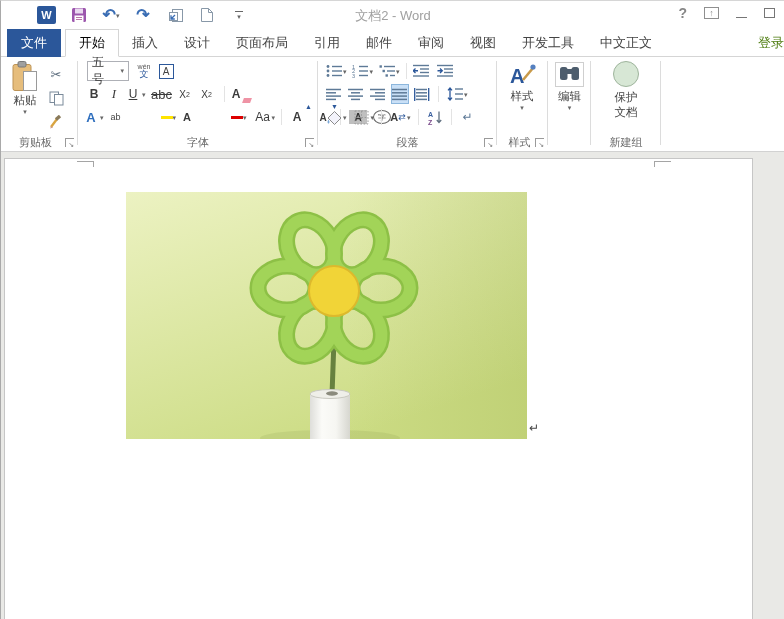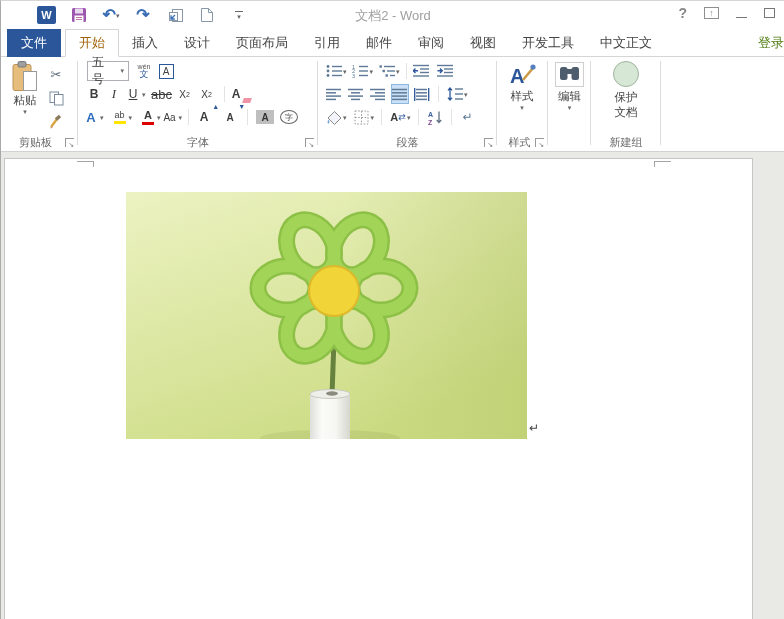--- a/index.html
+++ b/index.html
@@ -26,21 +26,21 @@
   .minbtn { width:11px; height:1px; background:#767676; margin-top:8px; }
   .maxbtn { width:11px; height:10px; border:1px solid #767676; }
 
   
   #tabrow { position:absolute; left:0; top:28px; width:784px; height:28px; background:#fff;
             border-bottom:1px solid #d5d5d5; }
   .filetab { position:absolute; left:6px; top:0; width:54px; height:28px; background:#2b579a; color:#fff;
              font-size:13px; display:flex; align-items:center; justify-content:center; }
   .tabs { position:absolute; left:64px; top:0; height:28px; display:flex; }
   .tab { height:28px; padding:0 13px; font-size:13px; color:#444; display:flex; align-items:center; }
-  .tab.active { color:#a16207; background:#fff; border:1px solid #d5d5d5; border-bottom:1px solid #fff;
+  .tab.active { color:#000000; background:#fff; border:1px solid #d5d5d5; border-bottom:1px solid #fff;
                 margin-bottom:-1px; }
   .signin { position:absolute; right:1px; top:0; height:28px; font-size:13px; color:#4d7c0f;
             display:flex; align-items:center; }
 
   
   #ribbon { position:absolute; left:0; top:56px; width:784px; height:95px; background:#fff;
             border-bottom:1px solid #d2d2d2; display:flex; }
   .grp { position:relative; height:94px; flex:none; }
   .grp::after { content:""; position:absolute; right:0; top:4px; bottom:6px; width:1px; background:#dcdcdc; }
   .grp:last-child::after { display:none; }
@@ -66,21 +66,21 @@
   .und-u { text-decoration:underline; font-size:12px; }
   .strike { font-size:13px; text-decoration:line-through; }
   .subsup { font-size:10px; }
   .subsup sub,.subsup sup { font-size:7px; }
   .pinyin { display:flex; flex-direction:column; align-items:center; line-height:1; }
   .pinyin .py { font-size:7px; color:#555; }
   .pinyin .hz { font-size:9px; color:#2b579a; }
   .border-a { width:15px; height:15px; border:1px solid #2b579a; font-size:10px; color:#444;
               display:flex; align-items:center; justify-content:center; }
   .fx-a { font-weight:bold; font-size:13px; color:#2f6fbe; }
-  .stack { display:flex; flex-direction:column; align-items:center; line-height:1; }
+  .stack { display:flex; flex-direction:row; align-items:center; line-height:1;gap:40px; }
   .hl-bar { width:12px; height:3px; background:#ffe400; margin-top:1px; }
   .fc-bar { width:12px; height:3px; background:#dd0000; margin-top:1px; }
   .sm-ab { font-size:9px; color:#444; }
   .sm-a { font-size:11px; font-weight:bold; color:#3c3c3c; }
   .grow-a,.shrink-a { position:relative; font-size:12px; font-weight:bold; color:#3c3c3c; }
   .grow-a i,.shrink-a i { position:absolute; right:-6px; top:-4px; font-style:normal; font-size:7px; color:#2b579a; }
   .shrink-a { font-size:10px; }
   .shade-a { width:15px; height:14px; background:#bfbfbf; color:#333; font-size:10px; font-weight:bold;
              display:flex; align-items:center; justify-content:center; }
   .enclose { width:14px; height:14px; border:1px solid #666; border-radius:50%; font-size:8px; color:#444;
@@ -242,21 +242,21 @@
       <span class="mini stack" style="margin-left:7px">
         <span class="sm-ab">ab</span>
         <span class="hl-bar"></span>
       </span>
       <span class="dd7">▾</span>
       <span class="mini stack" style="margin-left:7px">
         <span class="sm-a">A</span>
         <span class="fc-bar"></span>
       </span>
       <span class="dd7">▾</span>
-      <span class="mini" style="font-size:10px">Aa</span>
+      <span class="mini" style="margin-left:7px; font-size:12px">Aa</span>
       <span class="dd7">▾</span>
       <span class="vsep" style="margin:0 6px"></span>
       <span class="mini grow-a">
           <span>A</span>
           <i>▲</i>
         </span>
       <span class="mini shrink-a" style="margin-left:8px">
           <span>A</span>
           <i>▼</i>
         </span>

